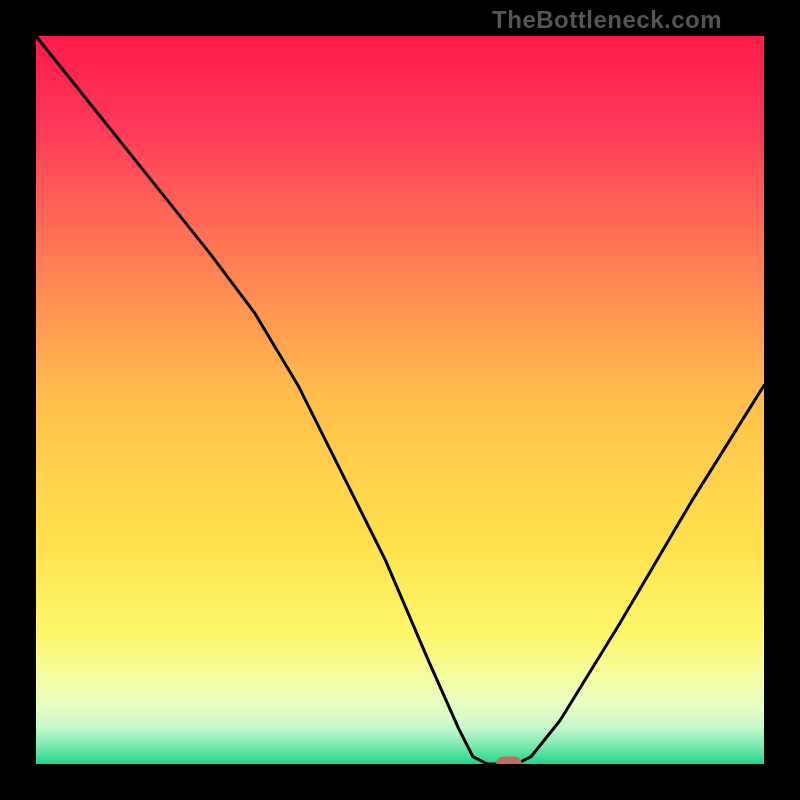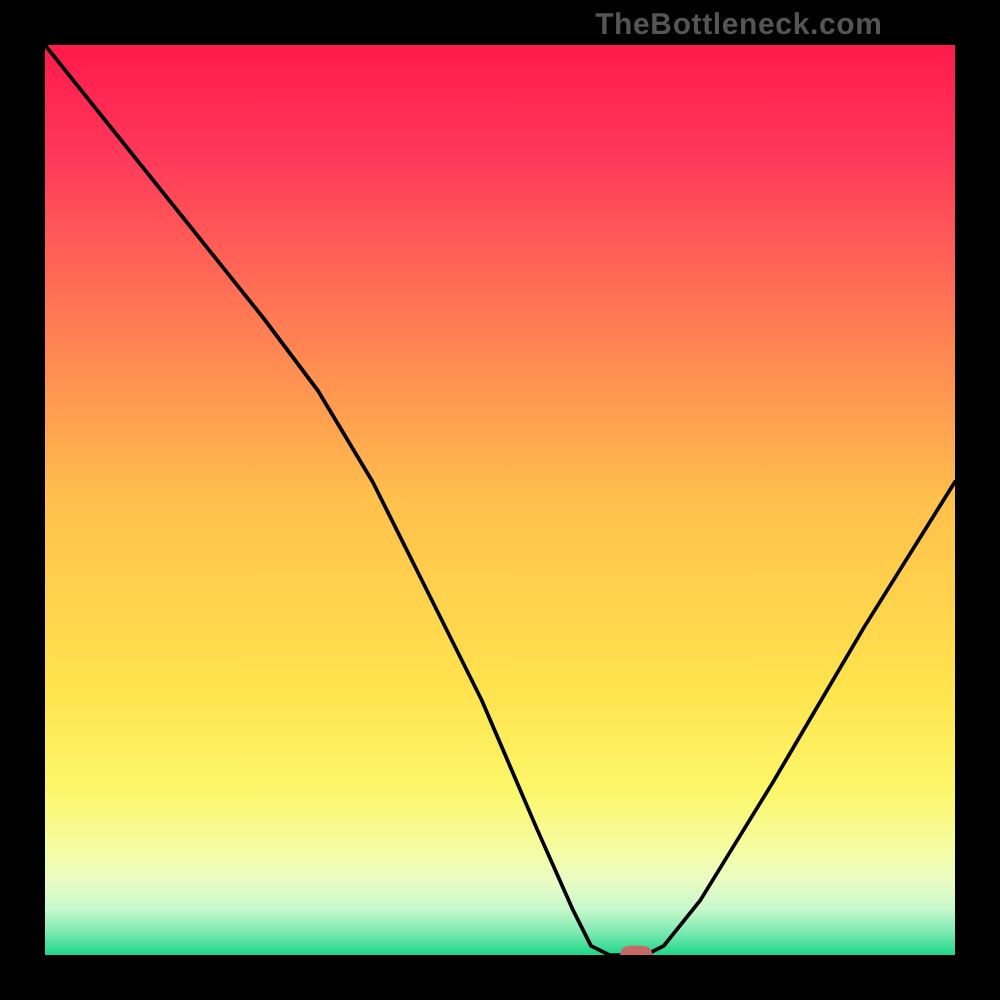--- a/index.html
+++ b/index.html
@@ -9,20 +9,21 @@
     height: 800px;
     background: #000;
     overflow: hidden;
     font-family: Arial, Helvetica, sans-serif;
   }
   .outer {
     position: relative;
     width: 720px;
     height: 800px;
     background: #000;
+    padding-left: 16px;
   }
   .watermark {
     position: absolute;
     top: 6px;
     right: 14px;
     color: #555;
     font-size: 24px;
     font-weight: 600;
     letter-spacing: 0.5px;
     z-index: 10;

